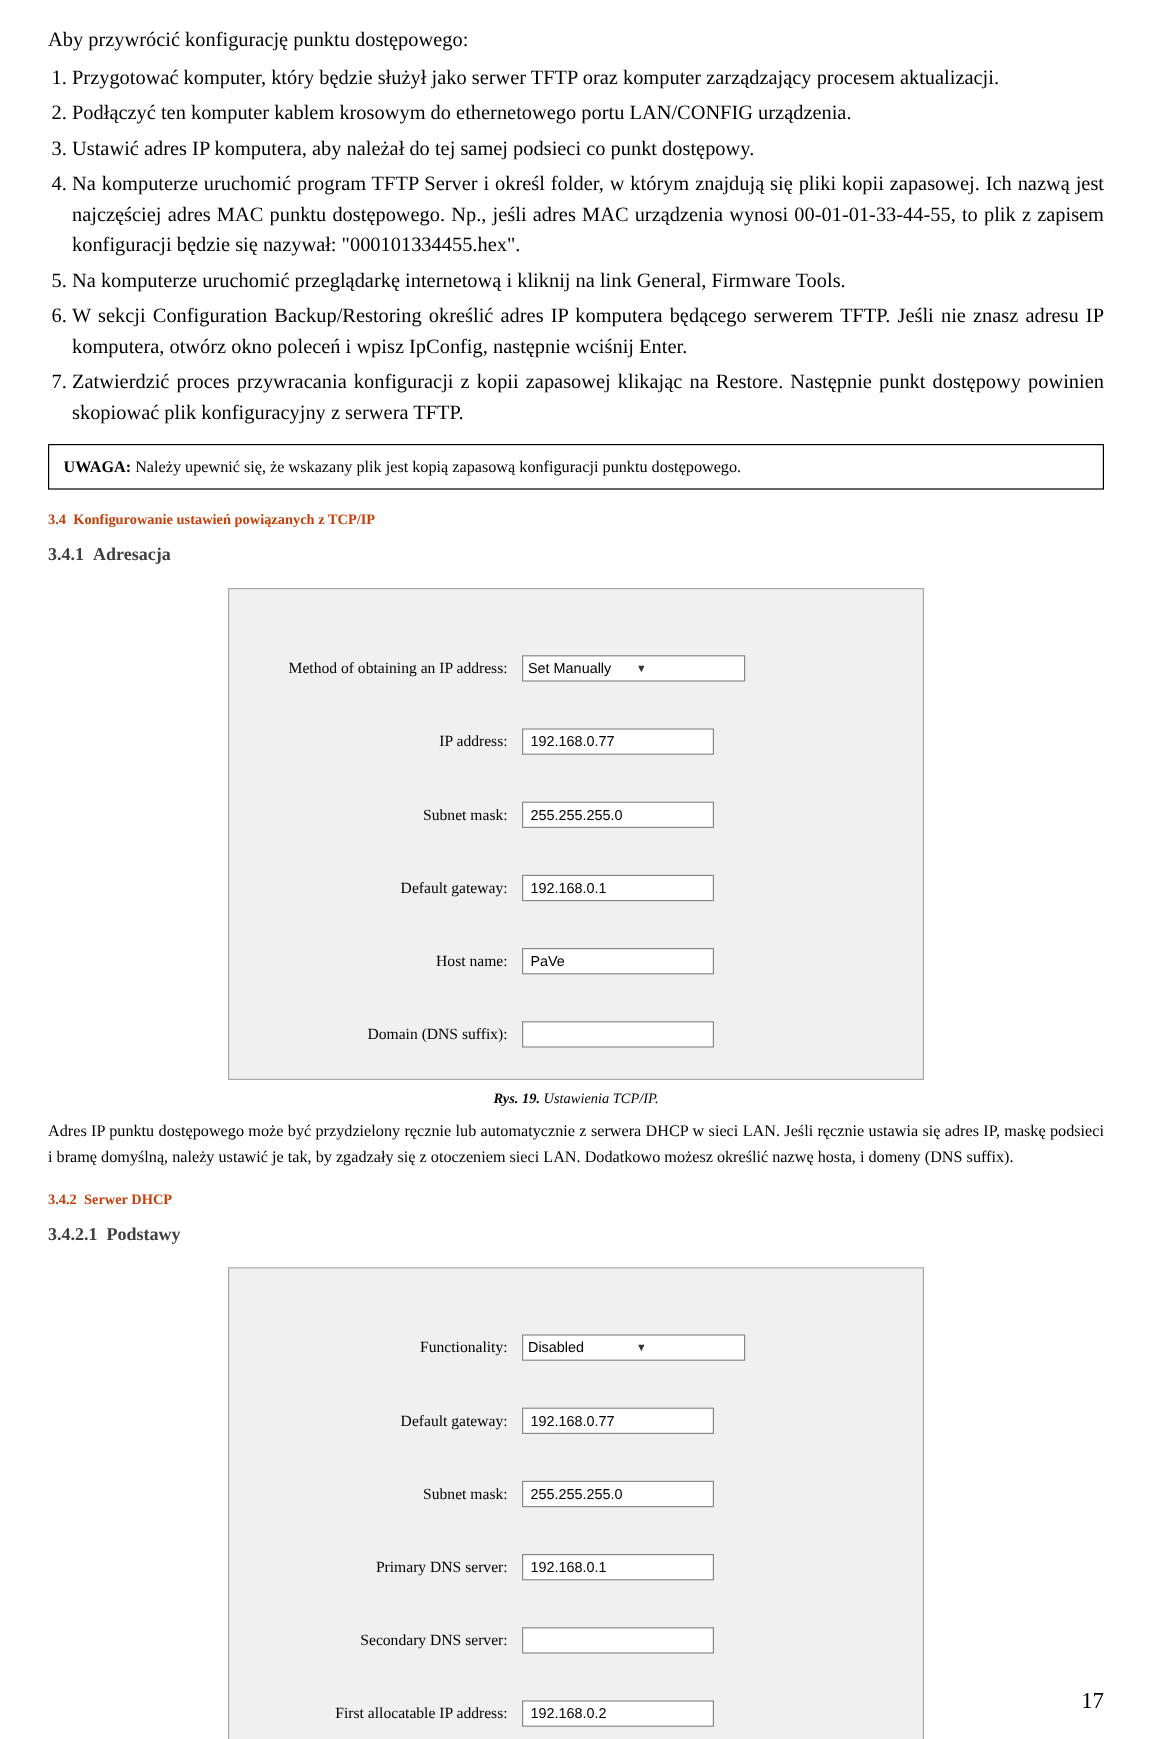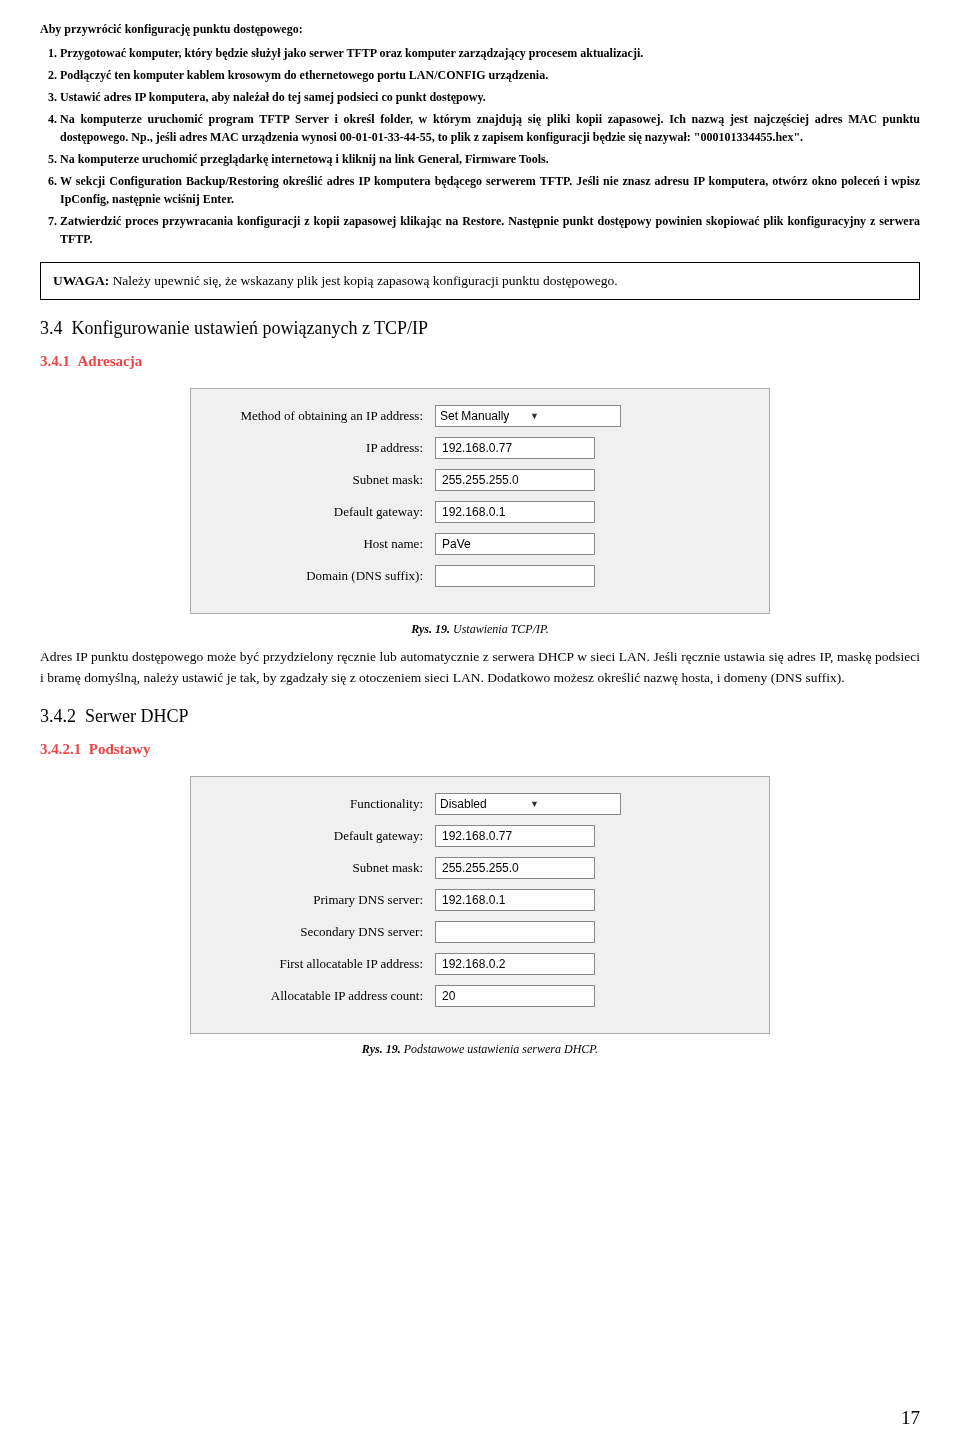--- a/index.html
+++ b/index.html
@@ -6,24 +6,23 @@
     body {
       font-family: Times New Roman, serif;
       font-size: 14px;
       background: #ffffff;
       color: #000000;
       width: 960px;
       min-height: 1449px;
       padding: 20px 40px 30px 40px;
     }
     .content-text {
-      font-size: 12px;
-      line-height: 1.5;
-      text-align: justify;
-      font-weight: bold;
+      font-size: 17px;
+      line-height: 1.5;
+      text-align: justify;
     }
     .numbered-list {
       margin-left: 20px;
     }
     .numbered-list li {
       margin-bottom: 4px;
       text-align: justify;
       line-height: 1.5;
     }
     .note-box {
@@ -31,47 +30,48 @@
       padding: 8px 12px;
       margin: 14px 0;
       font-size: 13.5px;
       line-height: 1.5;
       text-align: justify;
     }
     .note-box strong {
       font-weight: bold;
     }
     .section-heading {
-      font-size: 18px;
-      font-weight: normal;
-      color: #000000;
+      font-size: 12px;
+      font-weight: bold;
+      color: #c2410c;
       margin: 18px 0 8px 0;
     }
     .sub-heading {
       font-size: 15px;
       font-weight: bold;
-      color: #ef4444;
+      color: #404040;
       margin: 14px 0 6px 0;
     }
     .figure-container {
       display: flex;
       flex-direction: column;
       align-items: center;
       margin: 18px 0 10px 0;
     }
     .form-panel {
       border: 1px solid #aaa;
       background: #f0f0f0;
       padding: 16px 24px;
       width: 580px;
     }
     .form-row {
       display: flex;
       align-items: center;
       margin-bottom: 10px;
+      margin-top: 39px;
     }
     .form-label {
       font-size: 13px;
       width: 220px;
       text-align: right;
       padding-right: 12px;
       font-family: Times New Roman, serif;
     }
     .form-input {
       font-size: 12px;

